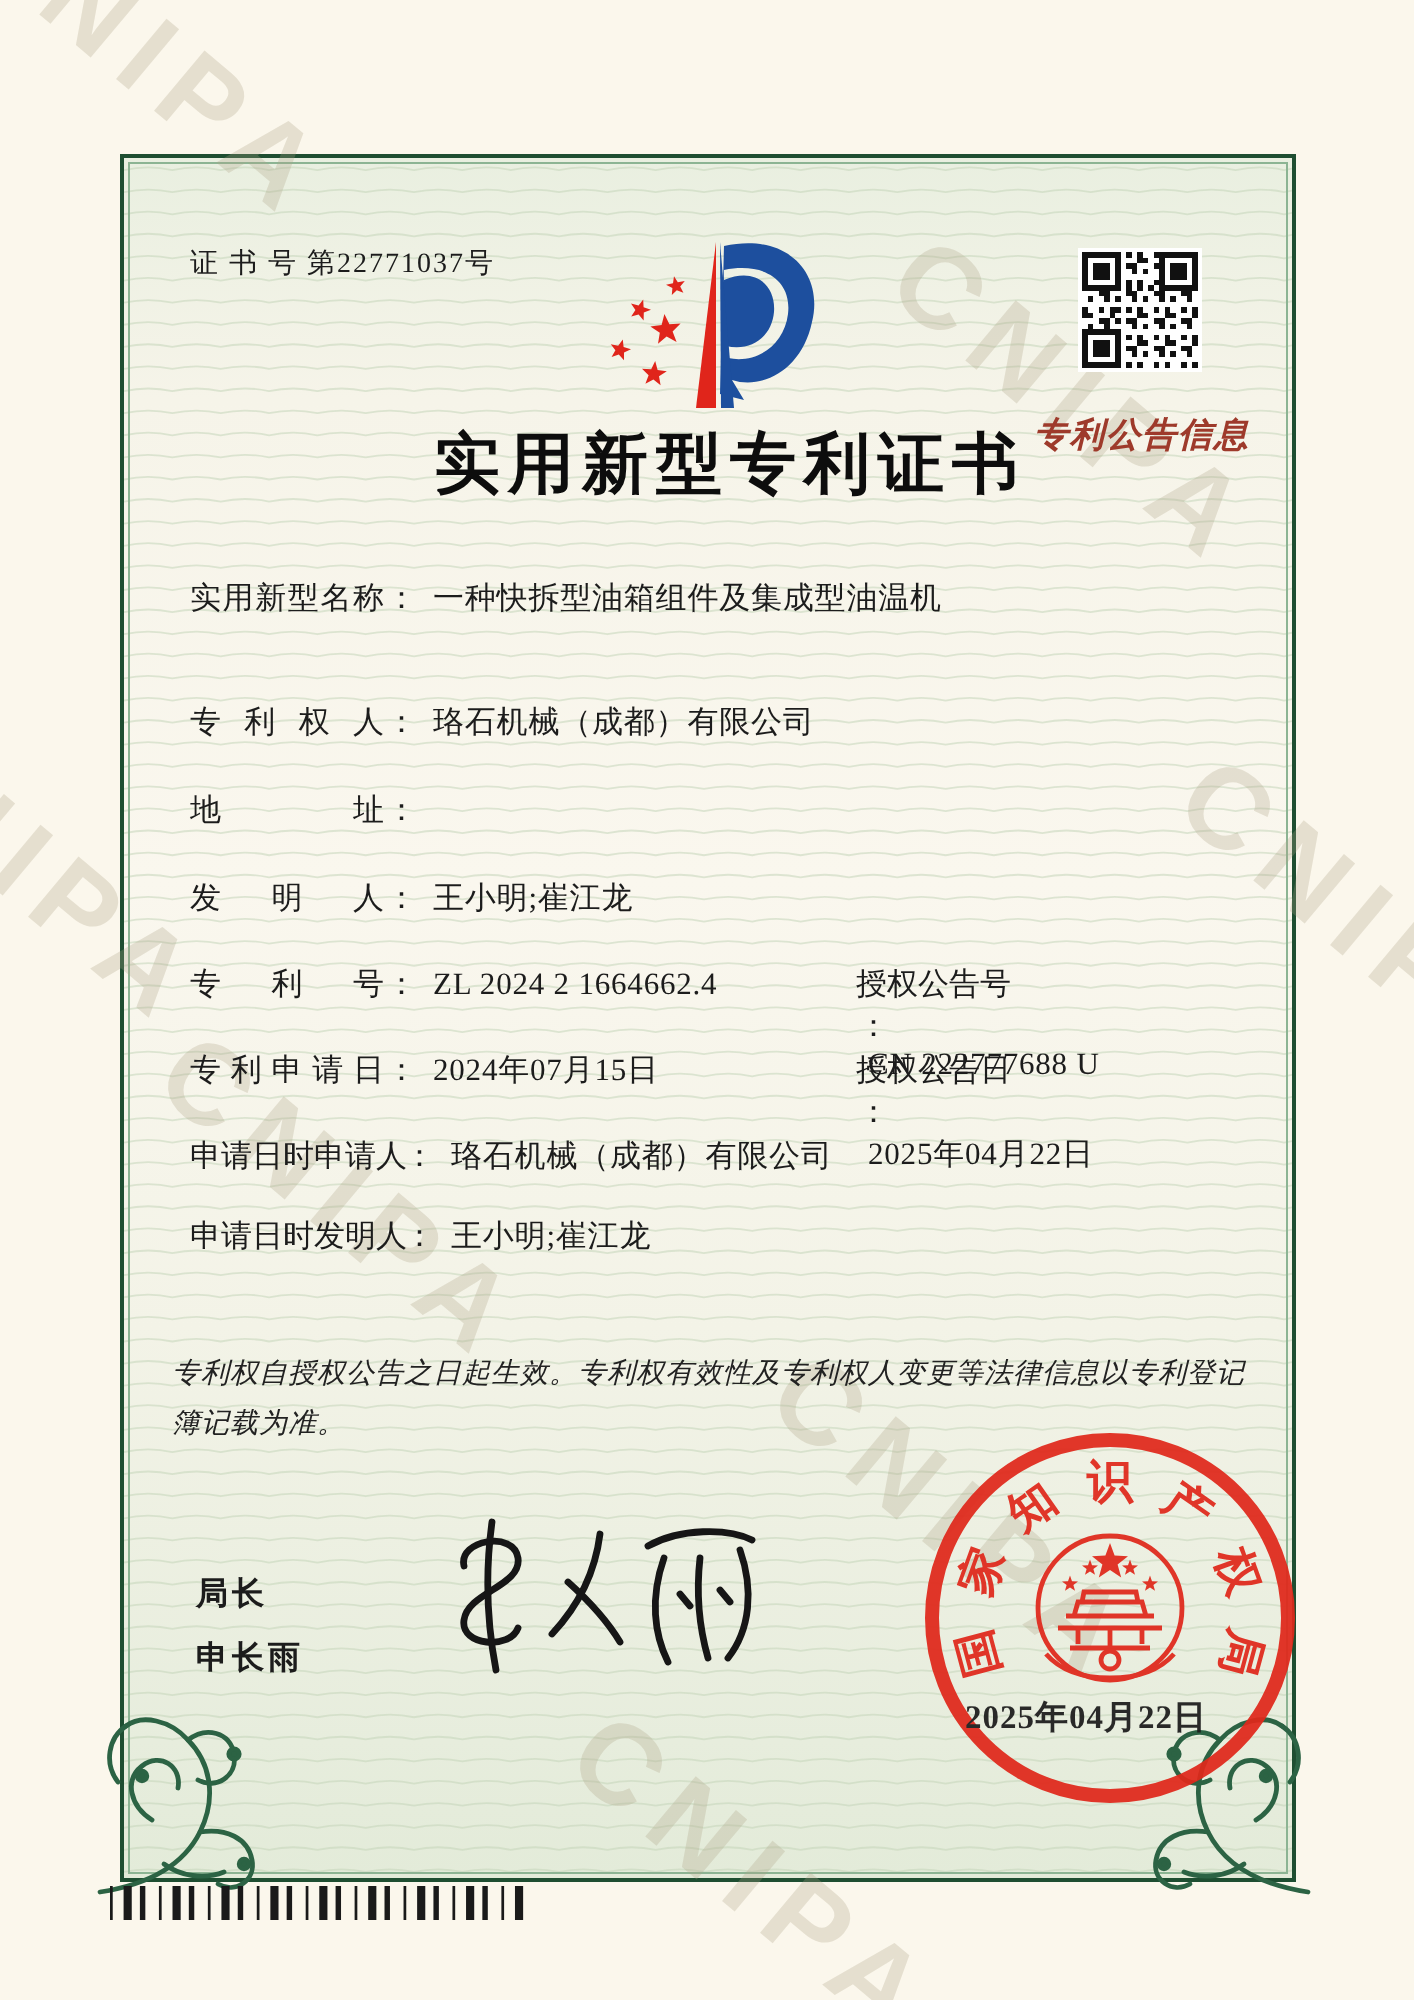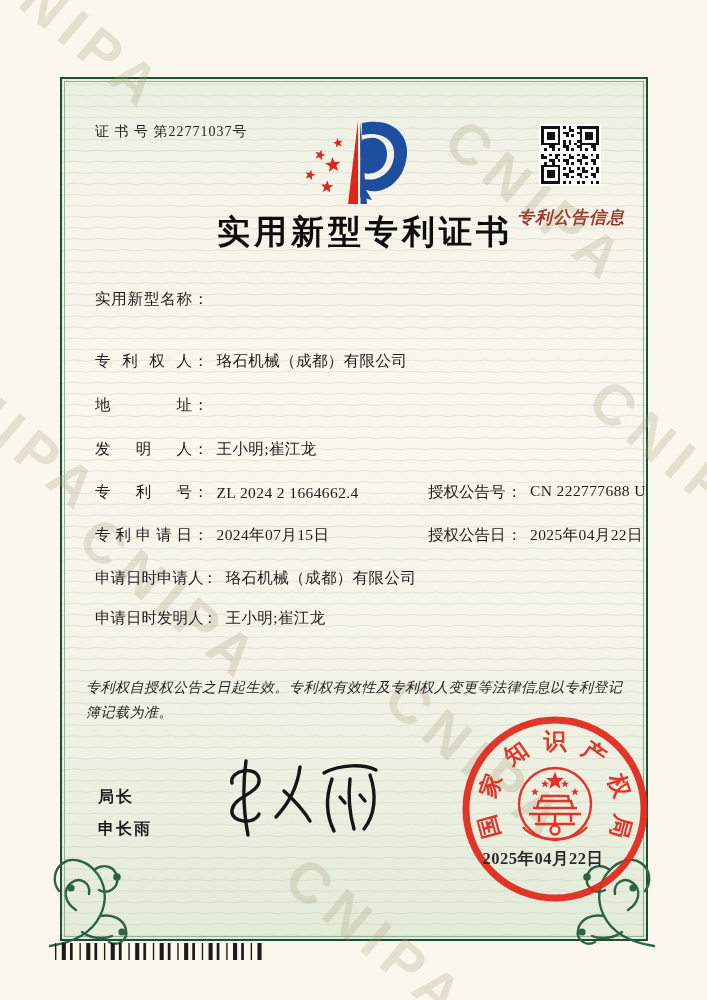--- a/index.html
+++ b/index.html
@@ -40,21 +40,21 @@
     position:absolute;left:0;top:131px;width:100%;text-align:center;
     font-size:33px;font-weight:bold;letter-spacing:4px;color:#0d0d0d;padding-left:11px;
   }
   
   .row{position:absolute;left:33px;font-size:15.5px;display:flex;align-items:center;white-space:nowrap;}
   .lbl{display:inline-block;width:97px;text-align:justify;text-align-last:justify;}
   .lbl-wide{width:106px;}
   .colon{margin:0 2px 0 1px;}
   .val{margin-left:6px;letter-spacing:0.4px;}
   .val-wrap{white-space:normal;width:402px;line-height:21px;}
-  .rcol{position:absolute;left:333px;top:0;display:flex;white-space:nowrap;}
+  .rcol{position:absolute;left:333px;top:0;display:flex;white-space:nowrap;flex-direction:column;}
   
   .statement{position:absolute;left:24px;top:596px;width:542px;font-size:14px;line-height:25px;font-style:italic;letter-spacing:0.5px;color:#222;}
   .statement .l1{padding-left:27px;}
   
   .dir{position:absolute;left:36px;font-family:"Liberation Sans","DejaVu Sans",sans-serif;font-weight:bold;font-size:16px;letter-spacing:2px;text-align:center;}
   .sig{position:absolute;left:146px;top:676px;}
   .footer{position:absolute;left:0;top:826px;width:100%;text-align:center;font-size:13.5px;letter-spacing:1px;}
   
   .seal{position:absolute;left:458px;top:712px;z-index:12;opacity:0.93;}
   .barcode{position:absolute;left:55px;top:943px;z-index:12;}
@@ -275,20 +275,21 @@
         <rect x="18" y="20" width="1" height="1" fill="#111"></rect>
         <rect x="20" y="20" width="1" height="1" fill="#111"></rect>
       </svg>
     <div class="qrlabel">专利公告信息</div>
 
     <div class="title">实用新型专利证书</div>
 
     <div class="row" style="top:210px">
       <span class="lbl">实用新型名称</span>
         <span class="colon">：</span>
+      <span class="val">一种快拆型油箱组件及集成型油温机</span>
     </div>
     <div class="row" style="top:272px">
       <span class="lbl">专利权人</span>
         <span class="colon">：</span>
       <span class="val">珞石机械（成都）有限公司</span>
     </div>
     <div class="row" style="top:316px">
       <span class="lbl">地址</span>
         <span class="colon">：</span>
     </div>

